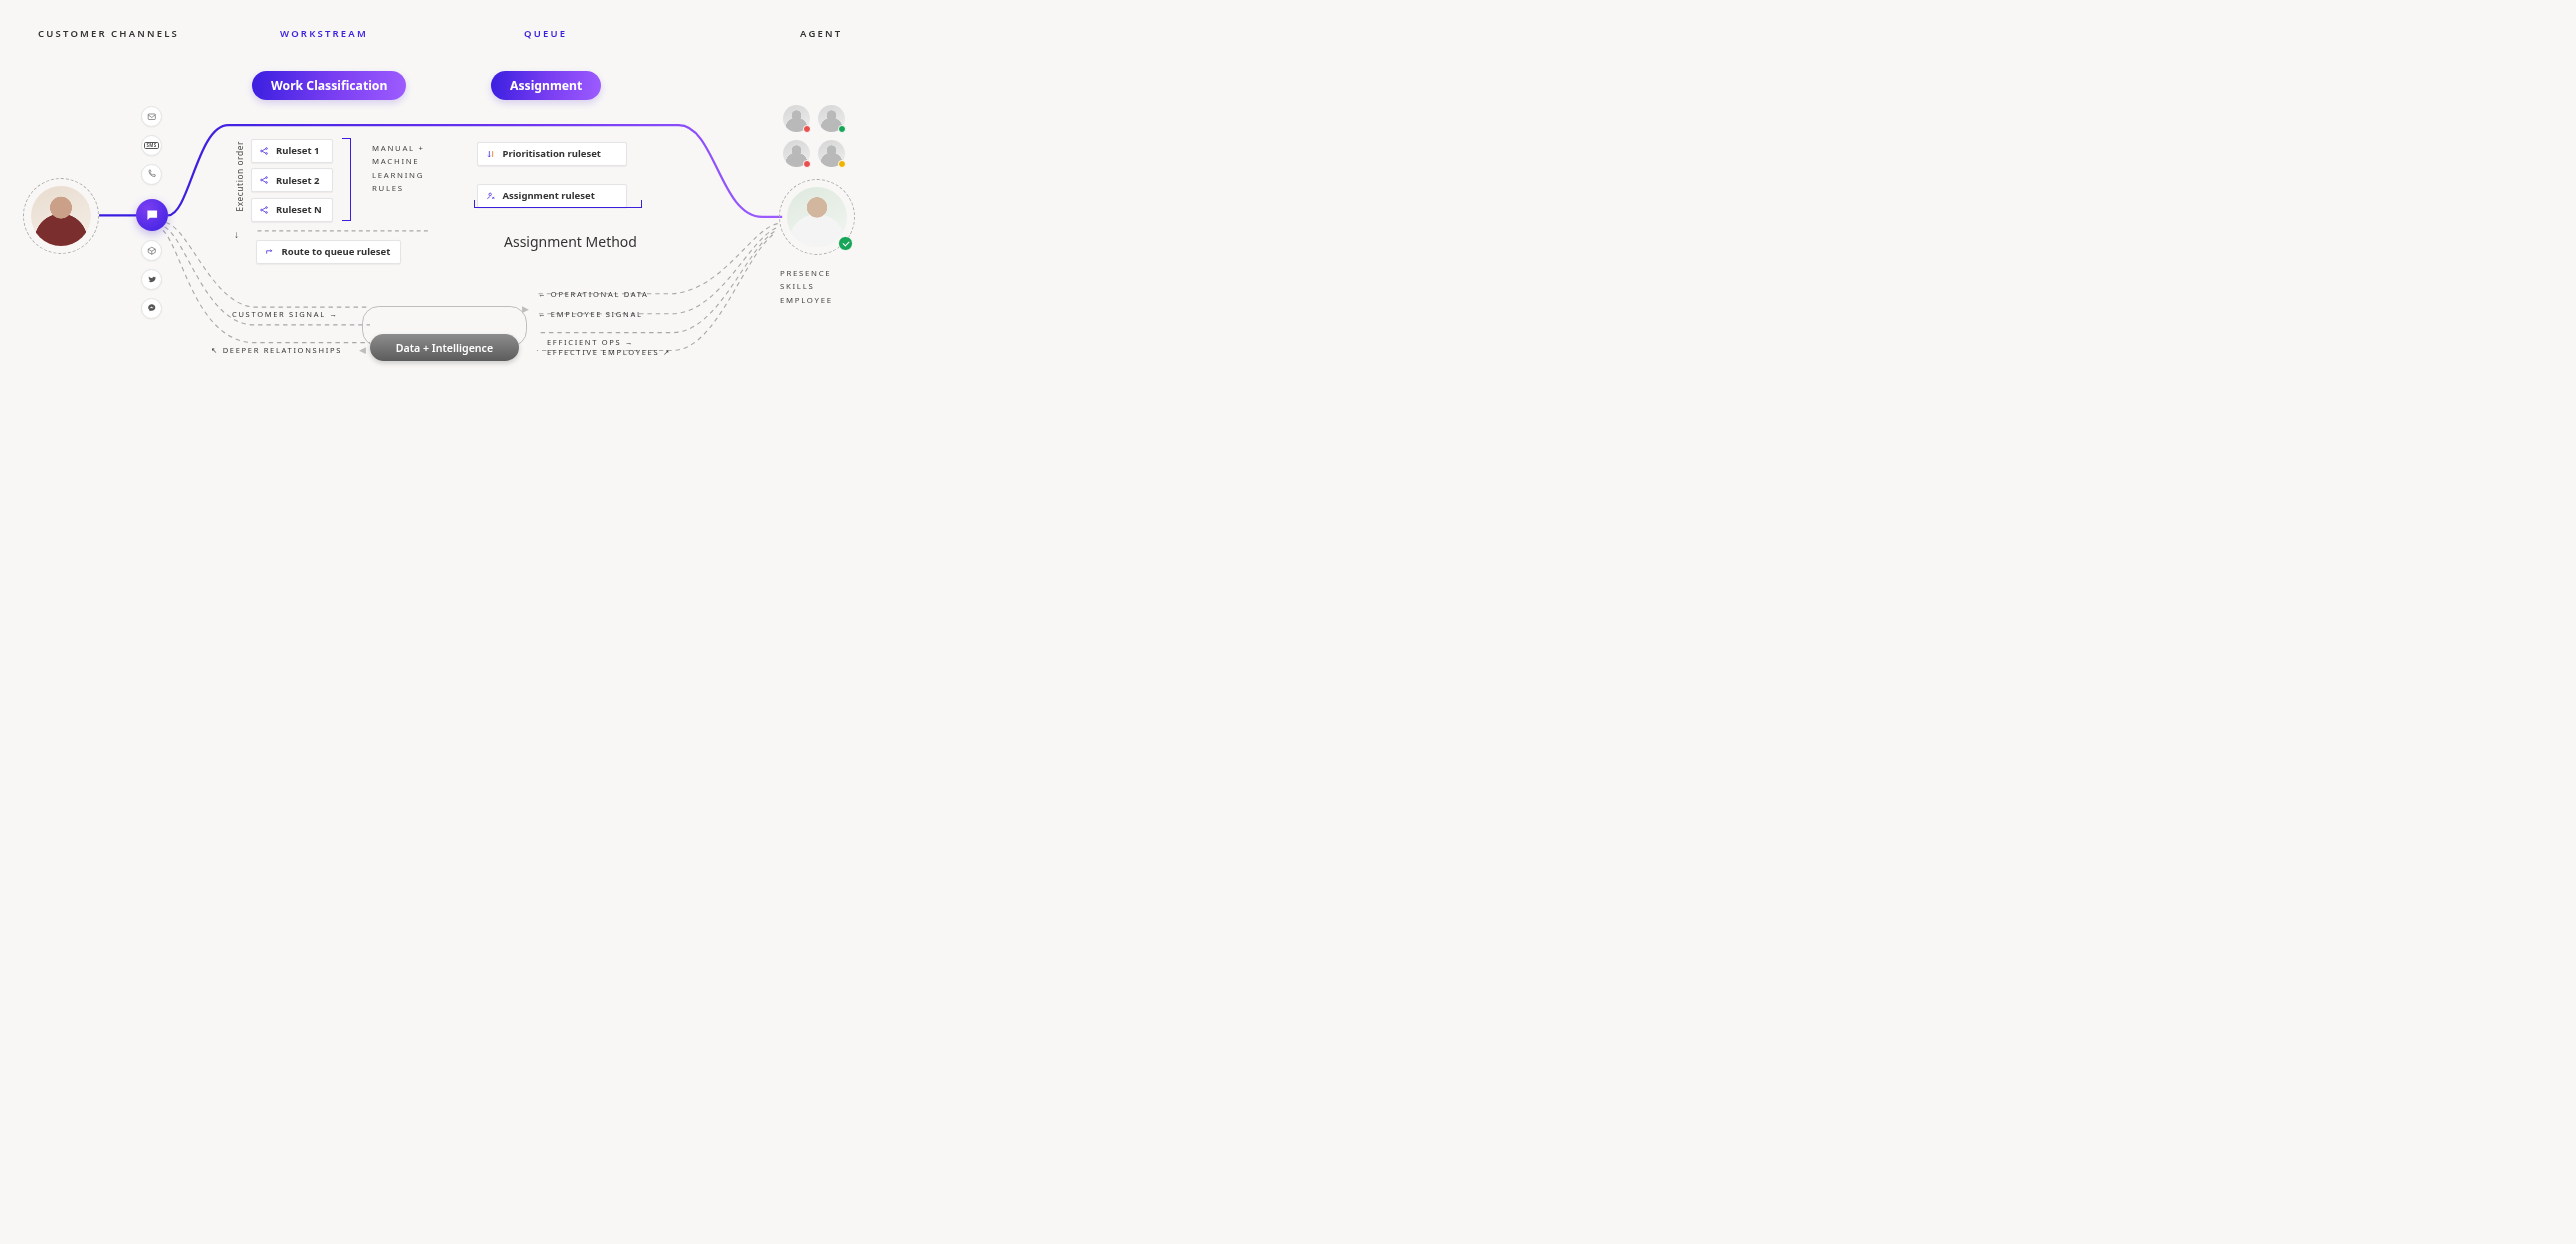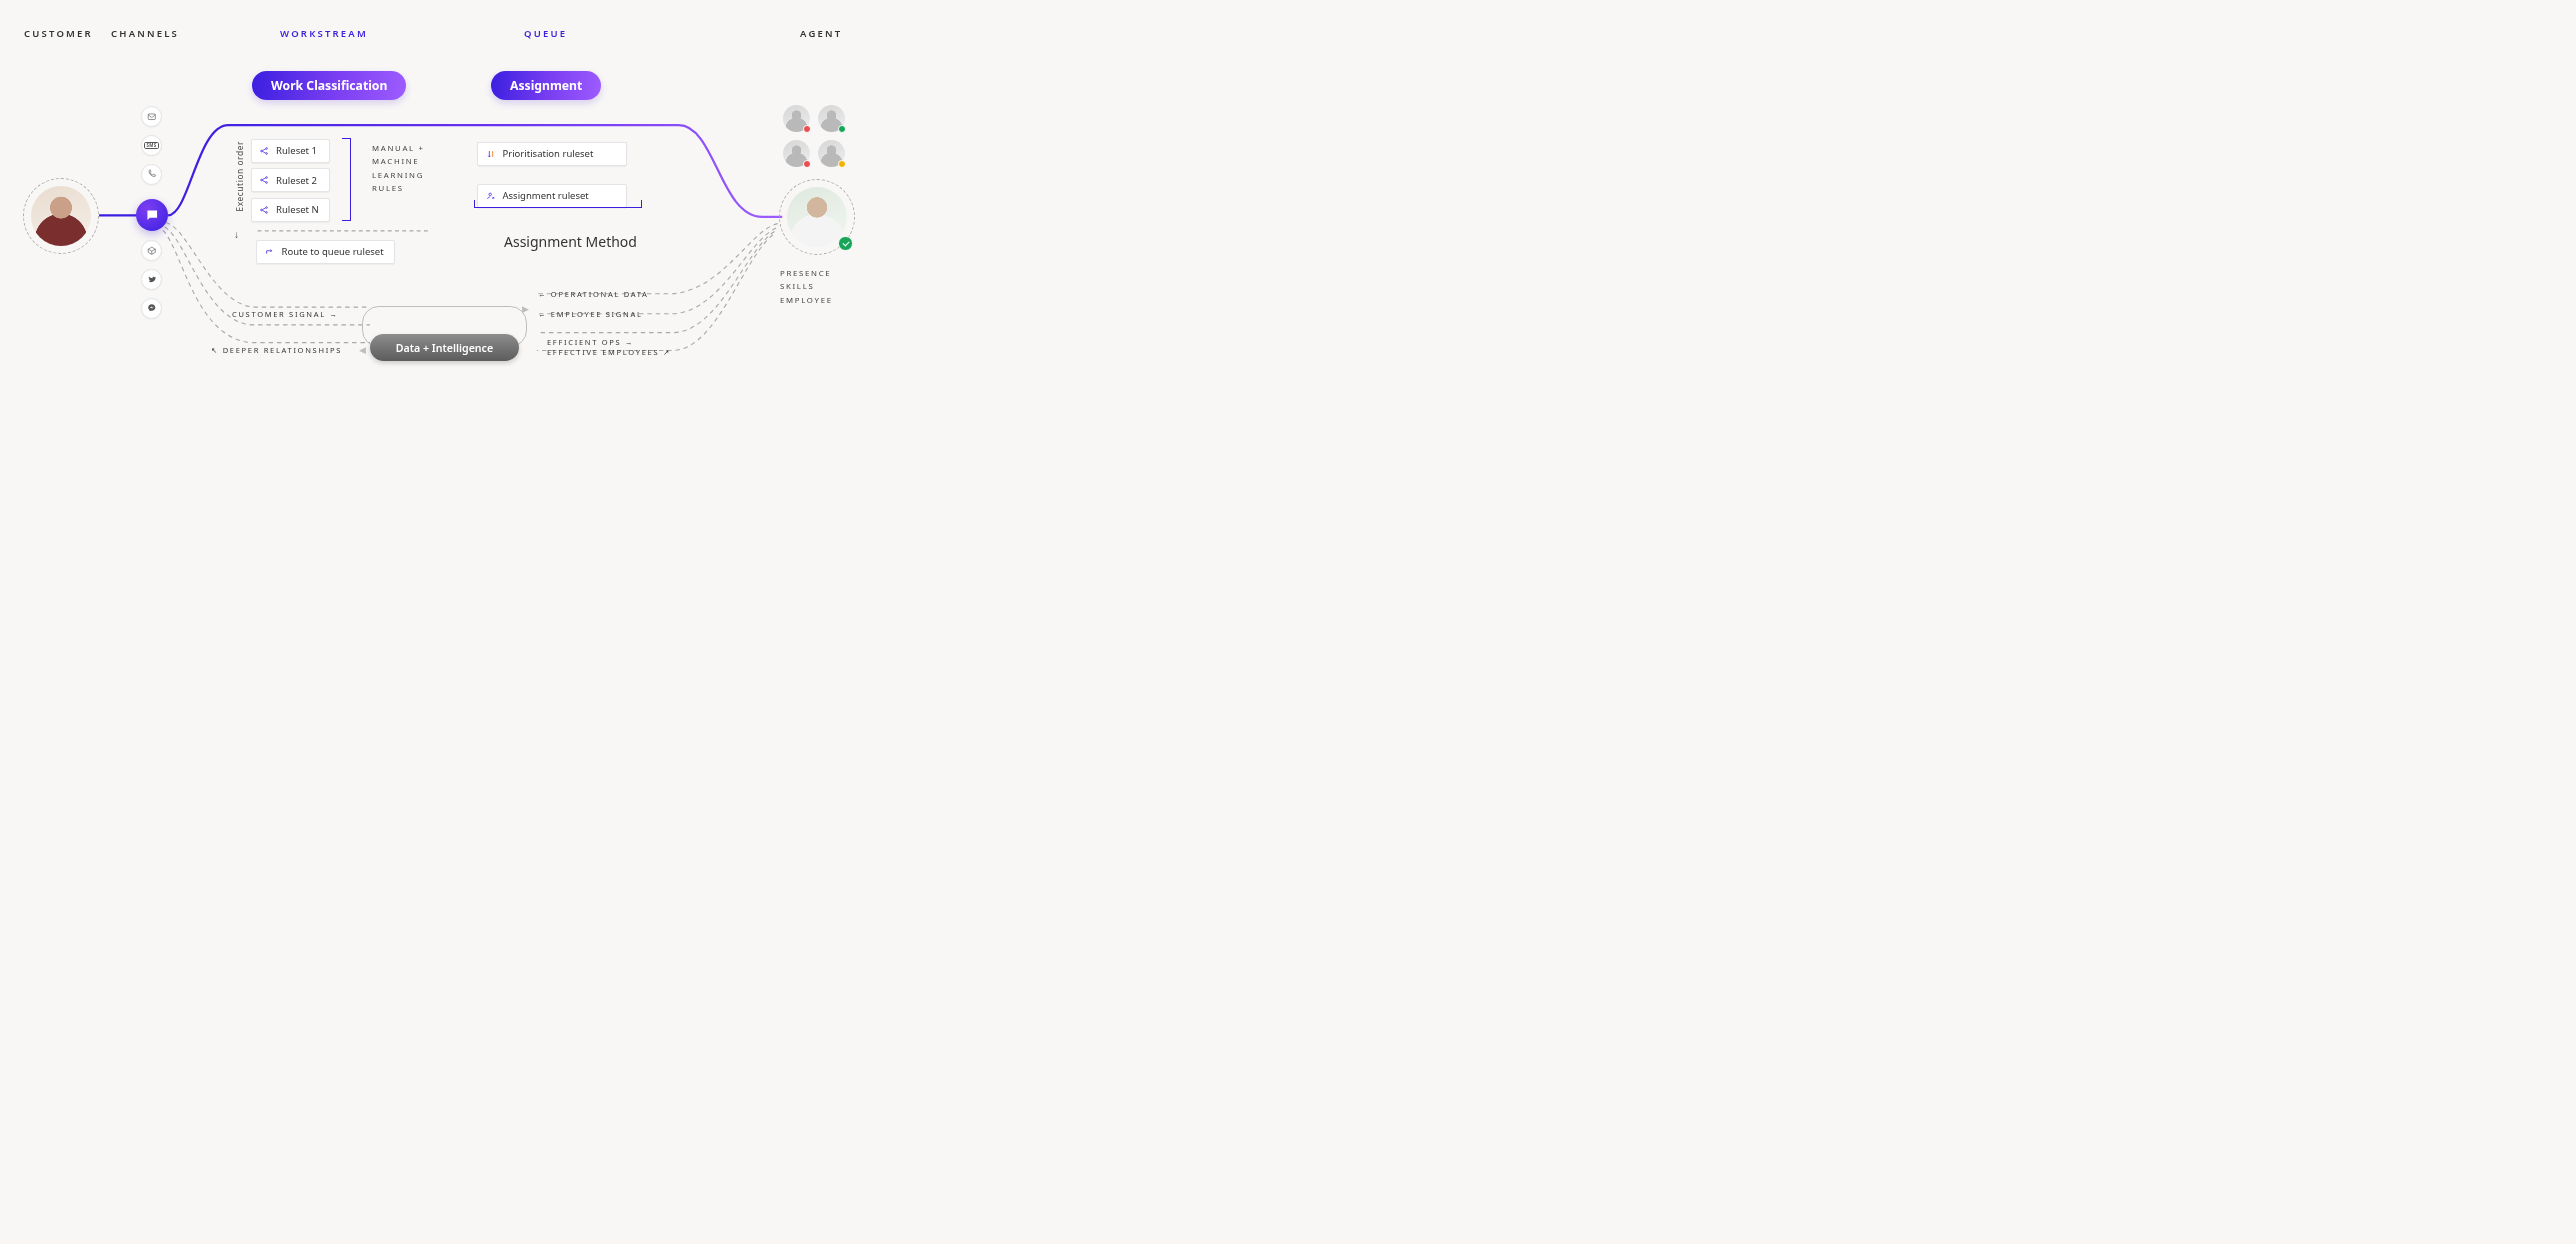--- a/index.html
+++ b/index.html
@@ -54,21 +54,21 @@
   }
   .channel svg{width:9.5px;height:9.5px;stroke:#555;fill:none;stroke-width:1.6;}
   .channel .fillicon{fill:#555;stroke:none;}
   .channel .sms{font-size:4.4px;font-weight:700;letter-spacing:0.3px;color:#555;border:0.8px solid #555;border-radius:1.7px;padding:0.6px 1.7px 0;line-height:1;}
 
   
   .card{
     display:flex;align-items:center;gap:6.7px;
     background:#fff;border:0.6px solid var(--card-border);border-radius:2.2px;
     padding:4.4px 10px 4.4px 7.8px;font-size:9.5px;color:#333;
-    box-shadow:0 0.6px 1.1px rgba(0,0,0,.05);white-space:nowrap;
+    box-shadow:0 0.6px 1.1px rgba(0,0,0,.05);white-space:nowrap;font-weight:bold;
   }
   .card svg{width:10px;height:10px;stroke:var(--purple0);fill:none;stroke-width:1.8;}
   .exec-label{
     writing-mode:vertical-rl;transform:rotate(180deg);
     font-size:8.3px;color:#444;letter-spacing:0.6px;
   }
   .arrow-down{font-size:10px;color:#444;}
 
   
   .spaced{
@@ -170,21 +170,21 @@
   <g stroke="#a8a8a8" stroke-width="2" stroke-dasharray="8 7" fill="none">
     <path d="M1398 402 C 1350 412, 1300 520, 1210 528 L 965 528"></path>
     <path d="M1395 410 C 1345 432, 1295 560, 1210 564 L 965 564"></path>
     <path d="M1392 416 C 1340 450, 1292 596, 1210 598 L 965 598"></path>
     <path d="M1389 422 C 1334 468, 1288 628, 1210 630 L 965 630"></path>
   </g>
 
   <path d="M463 415 H 775" stroke="#a8a8a8" stroke-width="2" stroke-dasharray="7 6" fill="none"></path>
 </svg>
 
-<div class="abs col-label" style="left:24px;top:27px">CUSTOMER</div>
+<div class="abs col-label" style="left:38px;top:27px">CUSTOMER</div>
 <div class="abs col-label" style="left:111px;top:27px">CHANNELS</div>
 <div class="abs col-label col-accent" style="left:280px;top:27px">WORKSTREAM</div>
 <div class="abs col-label col-accent" style="left:524px;top:27px">QUEUE</div>
 <div class="abs col-label" style="left:800px;top:27px">AGENT</div>
 
 <div class="abs pill" style="left:252px;top:71px">
   <span>Work Classification</span>
 </div>
 <div class="abs pill" style="left:491px;top:71px">
   <span>Assignment</span>

